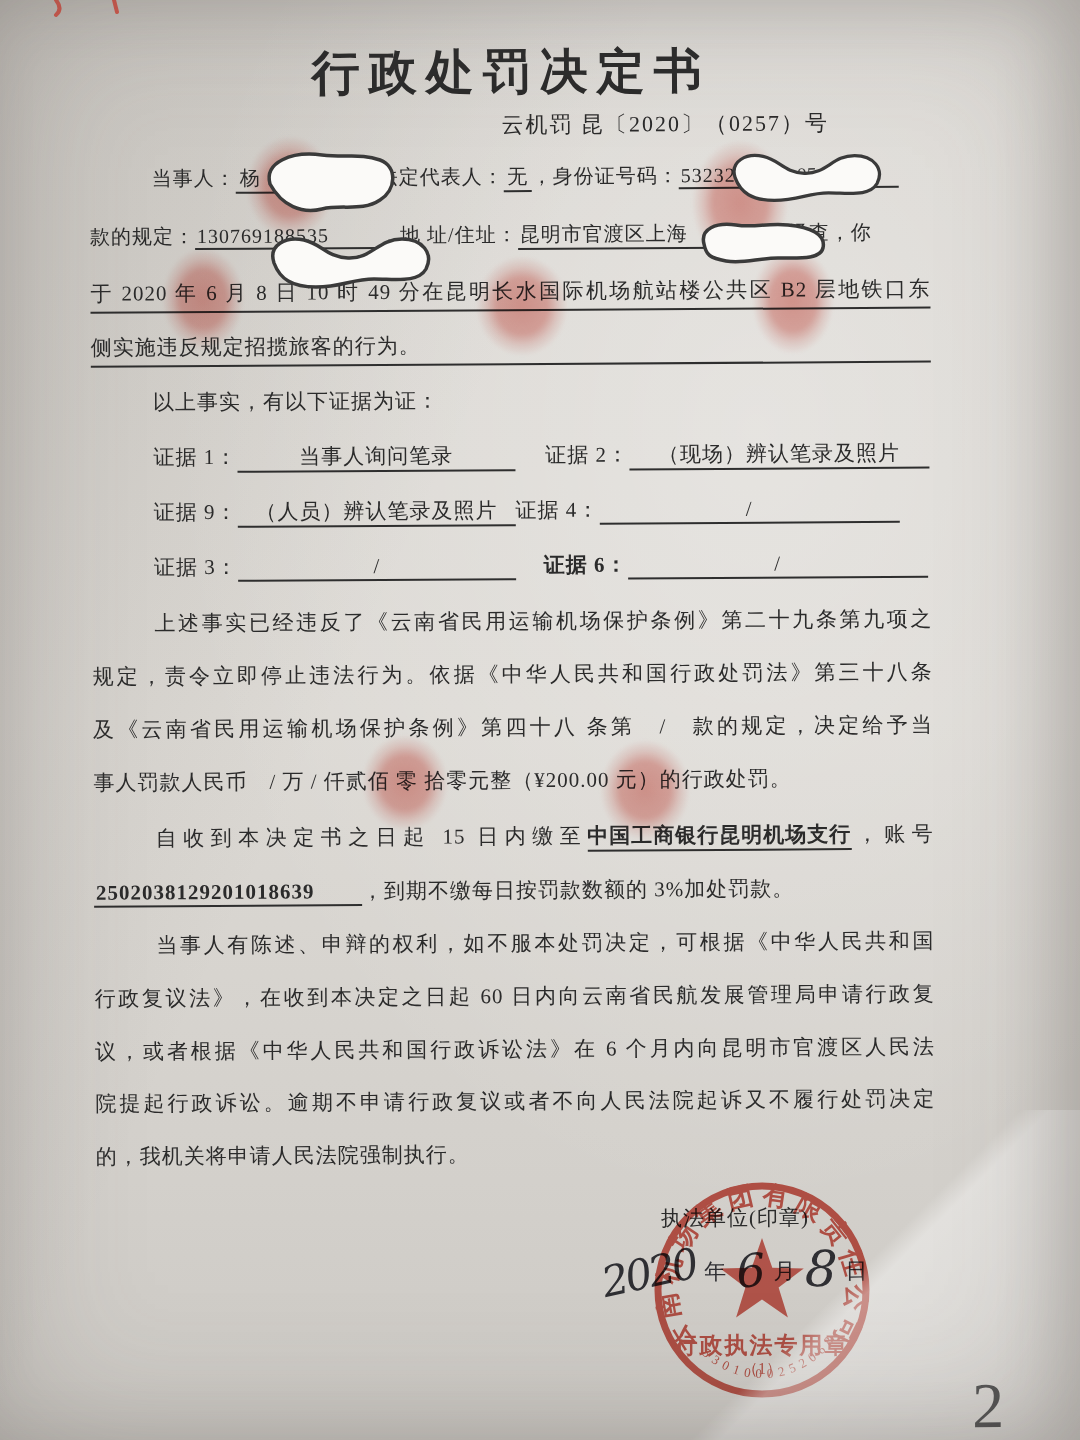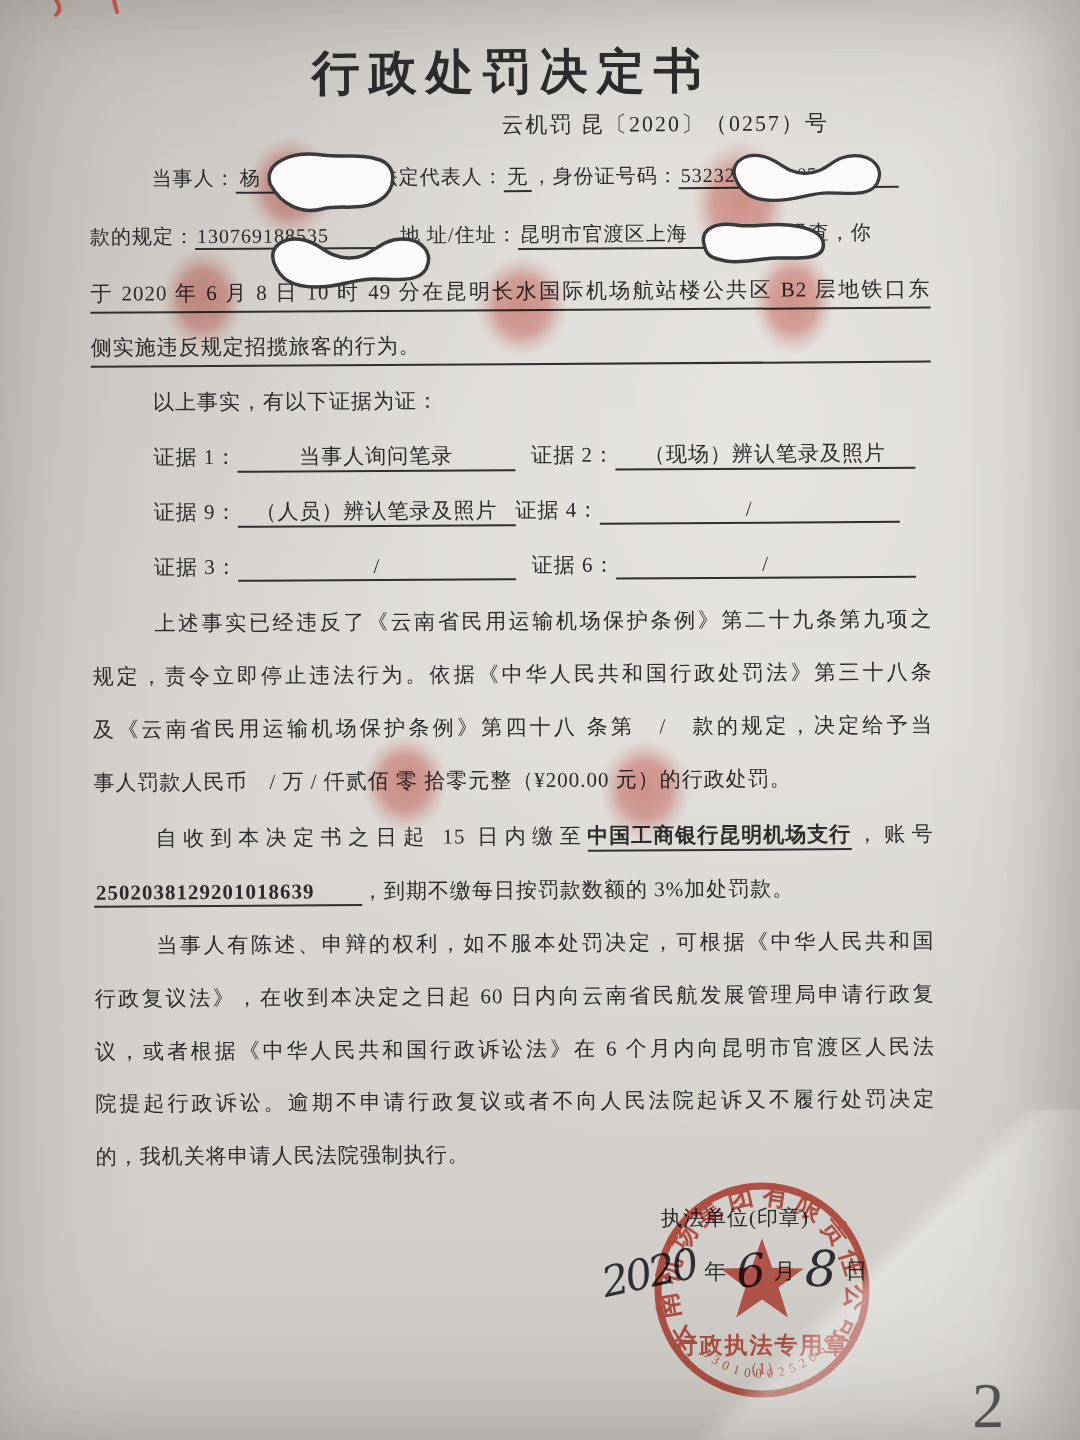--- a/index.html
+++ b/index.html
@@ -70,27 +70,27 @@
     <div class="line sm" style="left:93px;top:221px;">
       <span>款的规定：</span><span class="u" style="width:182px;padding-left:2px;">130769188535</span><span>，</span><span>地 址/住址：</span><span class="u" style="width:268px;padding-left:2px;">昆明市官渡区上海</span><span>经查，你</span>
     </div>
 
     <div class="jline" style="top:277px;border-bottom:2px solid #2e2e2e;padding-bottom:4px;">于 2020 年 6 月 8 日 10 时 49 分在昆明长水国际机场航站楼公共区 B2 层地铁口东</div>
     <div class="jline" style="top:331px;border-bottom:2px solid #2e2e2e;padding-bottom:4px;text-align-last:left;">侧实施违反规定招揽旅客的行为。</div>
 
     <div class="line" style="left:155px;top:386px;">以上事实，有以下证据为证：</div>
 
     <div class="line" style="left:155px;top:441px;">
-      <span>证据 1：</span><span class="u uc" style="width:278px;">当事人询问笔录</span><span style="margin-left:16px;">证据 2：</span><span class="u uc" style="width:300px;">（现场）辨认笔录及照片</span>
+      <span>证据 1：</span><span class="u uc" style="width:278px;">当事人询问笔录</span><span style="margin-left:30px;">证据 2：</span><span class="u uc" style="width:300px;">（现场）辨认笔录及照片</span>
     </div>
     <div class="line" style="left:155px;top:496px;">
       <span>证据 9：</span><span class="u uc" style="width:278px;">（人员）辨认笔录及照片</span><span style="margin-left:0;">证据 4：</span><span class="u uc" style="width:300px;">/</span>
     </div>
     <div class="line" style="left:155px;top:551px;">
-      <span>证据 3：</span><span class="u uc" style="width:278px;">/</span><span style="margin-left:16px;">证据 6：</span><span class="u uc" style="width:300px;">/</span>
+      <span>证据 3：</span><span class="u uc" style="width:278px;">/</span><span style="margin-left:28px;font-weight:bold;">证据 6：</span><span class="u uc" style="width:300px;">/</span>
     </div>
 
     <div class="jline jind" style="top:607px;">上述事实已经违反了《云南省民用运输机场保护条例》第二十九条第九项之</div>
     <div class="jline" style="top:660px;">规定，责令立即停止违法行为。依据《中华人民共和国行政处罚法》第三十八条</div>
     <div class="jline" style="top:713px;">及《云南省民用运输机场保护条例》第四十八 条第　/　款的规定，决定给予当</div>
     <div class="jline" style="top:766px;text-align-last:left;">事人罚款人民币　/ 万 / 仟贰佰 零 拾零元整（¥200.00 元）的行政处罚。</div>
 
     <div class="jline jind" style="top:822px;">
       <span>自收到本决定书之日起 15 日内缴至</span><span class="u b">中国工商银行昆明机场支行</span><span>，账号</span>
     </div>

